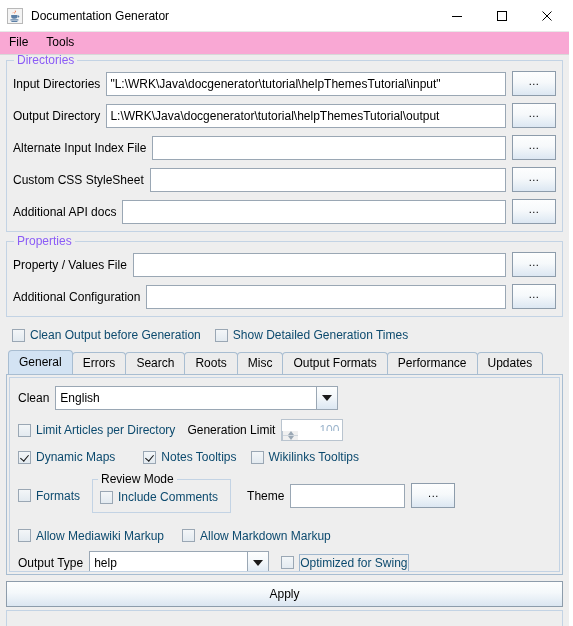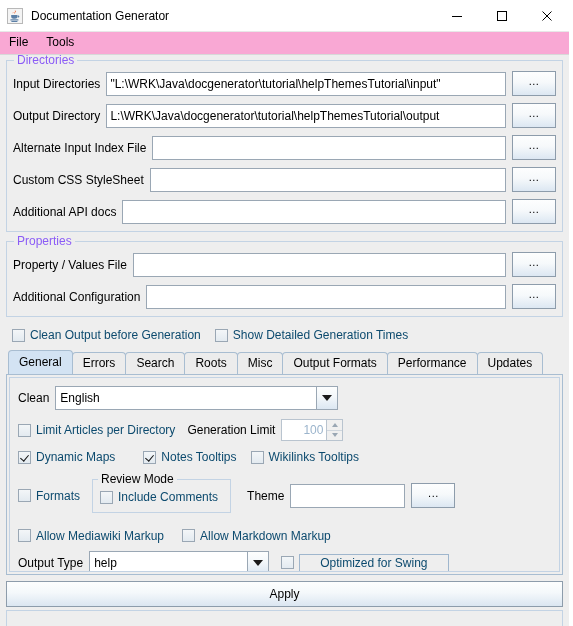--- a/index.html
+++ b/index.html
@@ -189,21 +189,21 @@
     top: 1px;
     width: 4px;
     height: 7px;
     border: solid #111;
     border-width: 0 1.6px 1.6px 0;
     transform: rotate(40deg);
   }
   .cb-label { font-size: 12px; color: #0c4a6e; }
   .cb-label.focused {
     border: 1px solid #9fb6cd;
-    padding: 1px 20px;
+    padding: 1px 0;
     margin: -2px 0;
   }
 
   
   .tabstrip {
     display: flex;
     align-items: flex-end;
     height: 24px;
     flex: 0 0 auto;
     padding-left: 2px;
@@ -287,20 +287,21 @@
 
   
   .spinner {
     display: flex;
     align-items: stretch;
     height: 22px;
     width: 62px;
     border: 1px solid #b9c4cf;
     box-sizing: border-box;
     background: #ffffff;
+    flex-direction: column;
   }
   .spin-val {
     flex: 1 1 auto;
     font-size: 12px;
     color: #9bb4cc;
     line-height: 20px;
     text-align: right;
     padding-right: 3px;
     overflow: hidden;
   }

